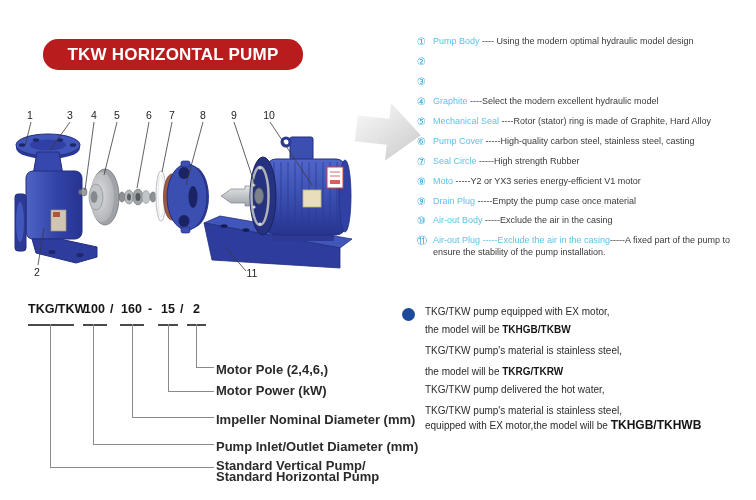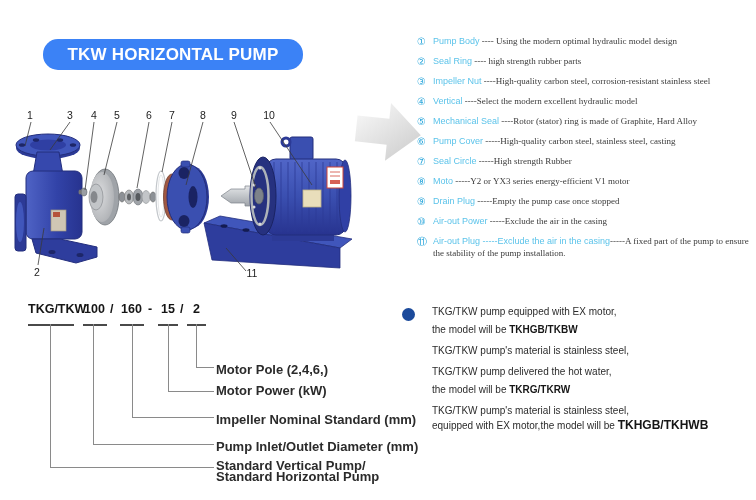--- a/index.html
+++ b/index.html
@@ -4,46 +4,46 @@
 <style>
   html,body{margin:0;padding:0;}
   body{
     width:756px;height:500px;position:relative;overflow:hidden;
     background:#ffffff;
     font-family:"Liberation Sans","DejaVu Sans",sans-serif;
   }
   
   .banner{
     position:absolute;left:43px;top:39px;width:260px;height:31px;
-    background:#3b82f6;border-radius:15px;
+    background:#b91c1c;border-radius:15px;
     display:flex;align-items:center;justify-content:center;
     color:#fff;font-weight:bold;font-size:17px;letter-spacing:.2px;
   }
   
   .diagram{position:absolute;left:0;top:95px;width:430px;height:195px;}
   
   .parts-list{
     position:absolute;left:417px;top:36px;width:341px;
     display:flex;flex-direction:column;gap:8.3px;
   }
   .part-item{display:flex;font-size:9px;line-height:1.3;color:#3a3a3a;}
   .part-item .idx{color:#2ea8dc;width:16px;flex:none;font-size:10px;line-height:1.15;}
   .part-item .pname{color:#5bc3ea;}
-  .part-item .pdesc{color:#3a3a3a;font-family:Liberation Serif, serif;}
+  .part-item .pdesc{color:#3a3a3a;}
   
   .model-section{position:absolute;left:0;top:0;width:420px;height:500px;}
   .tok{position:absolute;top:302px;font-weight:bold;font-size:12.5px;color:#151515;}
   .ul{position:absolute;top:324px;height:1.5px;background:#4a4a4a;}
   .vline{position:absolute;width:1px;background:#8a8a8a;top:324px;}
   .hline{position:absolute;height:1px;background:#8a8a8a;}
   .mlabel{position:absolute;left:216px;font-size:13px;font-weight:600;color:#2b2b2b;white-space:nowrap;}
   
   .variants{position:absolute;left:402px;top:306px;width:354px;}
   .bullet{position:absolute;left:0;top:2px;width:13px;height:13px;border-radius:50%;background:#1b4a9b;}
-  .vtext{margin-left:30px;}
+  .vtext{margin-left:23px;}
   .vpair p{margin:0 0 7px;font-size:10px;color:#2b2b2b;white-space:nowrap;}
   .vpair{margin-bottom:10px;}
   .vpair b{color:#161616;}
   .vpair:last-child p{margin-bottom:2px;}
   .vpair:last-child b{font-size:12px;}
 </style>
 </head>
 <body>
 
 <div class="banner">
@@ -196,53 +196,51 @@
   </g>
 </svg>
 
 <div class="parts-list">
   <div class="part-item">
       <span class="idx">①</span>
       <div class="ptext"><span class="pname">Pump Body</span><span class="pdesc"> ---- Using the modern optimal hydraulic model design</span></div>
     </div>
   <div class="part-item">
       <span class="idx">②</span>
-      <div class="ptext"><span class="pname">Seal Ring</span><span class="pdesc"> ---- high strength rubber parts</span></div>
     </div>
   <div class="part-item">
       <span class="idx">③</span>
-      <div class="ptext"><span class="pname">Impeller Nut</span><span class="pdesc"> ----High-quality carbon steel, corrosion-resistant stainless steel</span></div>
     </div>
   <div class="part-item">
       <span class="idx">④</span>
-      <div class="ptext"><span class="pname">Vertical</span><span class="pdesc"> ----Select the modern excellent hydraulic model</span></div>
+      <div class="ptext"><span class="pname">Graphite</span><span class="pdesc"> ----Select the modern excellent hydraulic model</span></div>
     </div>
   <div class="part-item">
       <span class="idx">⑤</span>
       <div class="ptext"><span class="pname">Mechanical Seal</span><span class="pdesc"> ----Rotor (stator) ring is made of Graphite, Hard Alloy</span></div>
     </div>
   <div class="part-item">
       <span class="idx">⑥</span>
       <div class="ptext"><span class="pname">Pump Cover</span><span class="pdesc"> -----High-quality carbon steel, stainless steel, casting</span></div>
     </div>
   <div class="part-item">
       <span class="idx">⑦</span>
       <div class="ptext"><span class="pname">Seal Circle</span><span class="pdesc"> -----High strength Rubber</span></div>
     </div>
   <div class="part-item">
       <span class="idx">⑧</span>
       <div class="ptext"><span class="pname">Moto</span><span class="pdesc"> -----Y2 or YX3 series energy-efficient V1 motor</span></div>
     </div>
   <div class="part-item">
       <span class="idx">⑨</span>
-      <div class="ptext"><span class="pname">Drain Plug</span><span class="pdesc"> -----Empty the pump case once stopped</span></div>
+      <div class="ptext"><span class="pname">Drain Plug</span><span class="pdesc"> -----Empty the pump case once material</span></div>
     </div>
   <div class="part-item">
       <span class="idx">⑩</span>
-      <div class="ptext"><span class="pname">Air-out Power</span><span class="pdesc"> -----Exclude the air in the casing</span></div>
+      <div class="ptext"><span class="pname">Air-out Body</span><span class="pdesc"> -----Exclude the air in the casing</span></div>
     </div>
   <div class="part-item">
       <span class="idx">⑪</span>
       <div class="ptext"><span class="pname">Air-out Plug -----Exclude the air in the casing</span><span class="pdesc">-----A fixed part of the pump to ensure the stability of the pump installation.</span></div>
     </div>
 </div>
 
 <div class="model-section">
   <span class="tok" style="left:28px">TKG/TKW</span>
   <span class="tok" style="left:84px">100</span>
@@ -266,38 +264,38 @@
   <div class="vline" style="left:50px;height:143px"></div>
 
   <div class="hline" style="left:196px;top:367px;width:18px"></div>
   <div class="hline" style="left:168px;top:391px;width:46px"></div>
   <div class="hline" style="left:132px;top:417px;width:82px"></div>
   <div class="hline" style="left:93px;top:444px;width:121px"></div>
   <div class="hline" style="left:50px;top:467px;width:164px"></div>
 
   <span class="mlabel" style="top:362px">Motor Pole (2,4,6,)</span>
   <span class="mlabel" style="top:383px">Motor Power  (kW)</span>
-  <span class="mlabel" style="top:412px">Impeller Nominal Standard (mm)</span>
+  <span class="mlabel" style="top:412px">Impeller Nominal Diameter (mm)</span>
   <span class="mlabel" style="top:439px">Pump Inlet/Outlet Diameter (mm)</span>
   <span class="mlabel" style="top:458px">Standard Vertical Pump/</span>
   <span class="mlabel" style="top:469px">Standard Horizontal Pump</span>
 </div>
 
 <div class="variants">
   <div class="bullet"></div>
   <div class="vtext">
     <div class="vpair">
       <p>TKG/TKW pump equipped with EX motor,</p>
       <p><span>the model will be </span><b>TKHGB/TKBW</b></p>
     </div>
     <div class="vpair">
       <p>TKG/TKW pump's material is stainless steel,</p>
     </div>
     <div class="vpair">
+      <p><span>the model will be </span><b>TKRG/TKRW</b></p>
       <p>TKG/TKW pump delivered the hot water,</p>
-      <p><span>the model will be </span><b>TKRG/TKRW</b></p>
     </div>
     <div class="vpair">
       <p>TKG/TKW pump's material is stainless steel,</p>
       <p><span>equipped with EX motor,the model will be </span><b>TKHGB/TKHWB</b></p>
     </div>
   </div>
 </div>
 
 </body></html>

